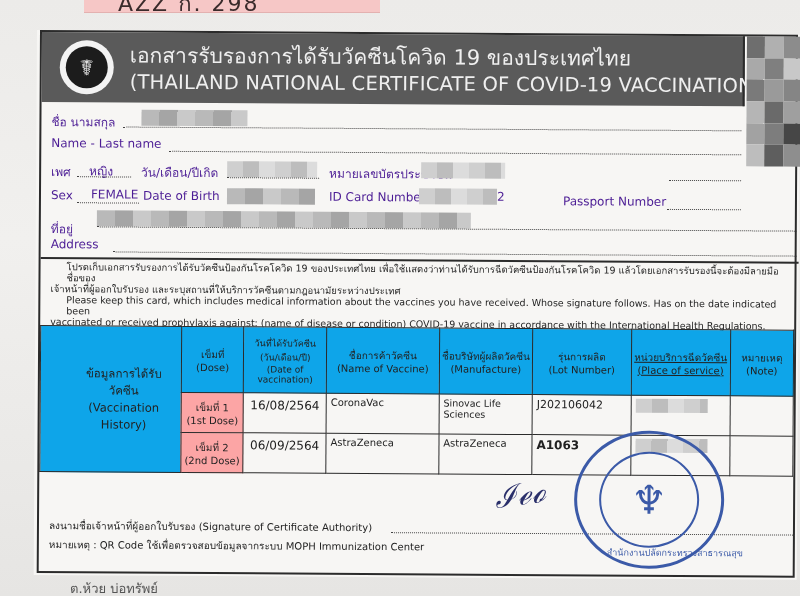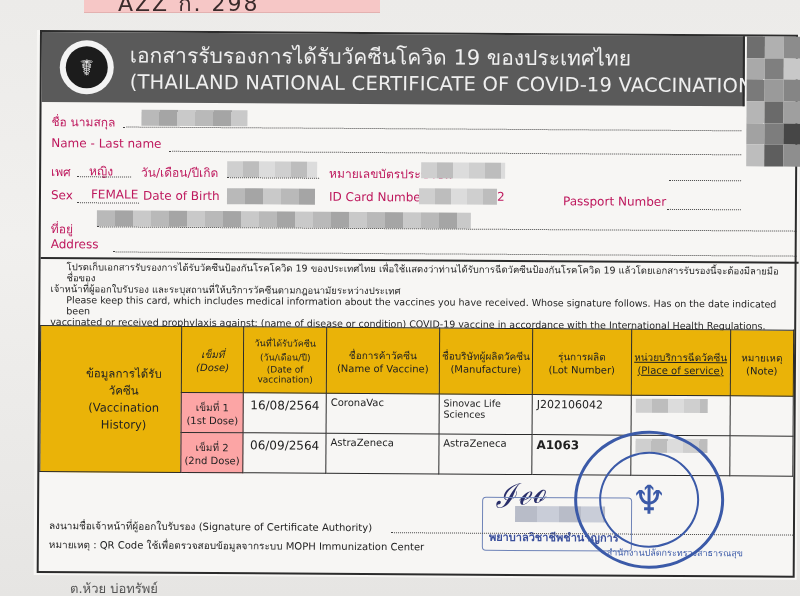--- a/index.html
+++ b/index.html
@@ -9,31 +9,31 @@
   .pink-text{position:absolute;left:118px;top:-14px;font-size:22px;color:#3a2b2b;letter-spacing:2px;}
   .card{position:absolute;left:37px;top:30px;width:763px;height:545px;background:#f7f6f4;transform:rotate(0.35deg);transform-origin:0 0;}
   .frame{position:absolute;left:3px;top:0;width:758px;height:543px;border:2px solid #2b2b2b;box-sizing:border-box;}
   .header{position:absolute;left:0;top:0;width:703px;height:70px;background:#5a5a5a;border-right:2px solid #2b2b2b;box-sizing:border-box;}
   .logo{position:absolute;left:18px;top:8px;width:54px;height:54px;border-radius:50%;background:#f3f3f3;display:flex;align-items:center;justify-content:center;}
   .logo-inner{width:42px;height:42px;border-radius:50%;background:#1c1c1c;display:flex;align-items:center;justify-content:center;color:#e8e8e8;font-size:22px;}
   .title-th{position:absolute;left:88px;top:6px;font-size:21px;color:#efefef;white-space:nowrap;}
   .title-en{position:absolute;left:88px;top:38px;font-size:19.5px;color:#efefef;white-space:nowrap;letter-spacing:0.2px;}
   .qr{position:absolute;left:705px;top:0;width:55px;height:130px;display:grid;grid-template-columns:repeat(3,1fr);grid-template-rows:repeat(6,1fr);}
   .qr div{width:100%;height:100%;}
-  .field{position:absolute;font-size:12px;color:#be185d;white-space:nowrap;}
+  .field{position:absolute;font-size:12px;color:#4c1d95;white-space:nowrap;}
   .dots{position:absolute;border-bottom:1.5px dotted #444;height:0;}
   .blur{position:absolute;height:16px;background:repeating-linear-gradient(90deg,#b9b9b9 0 18px,#a5a5a5 18px 36px,#c9c9c9 36px 54px);}
   .blur.light{background:repeating-linear-gradient(90deg,#cfcfcf 0 16px,#bdbdbd 16px 32px,#dcdcdc 32px 48px);}
   .hline{position:absolute;left:0;width:758px;height:2px;background:#2b2b2b;}
   .notice{position:absolute;left:10px;top:229px;width:740px;font-size:9.5px;line-height:11px;color:#1e1e1e;}
   .notice p{margin:0;}
   .notice .indent{padding-left:16px;}
   table.vax{position:absolute;left:0;top:293px;border-collapse:collapse;font-size:10px;color:#222;}
   table.vax td{border:1.5px solid #2b2b2b;text-align:center;vertical-align:middle;padding:0 2px;}
-  table.vax td.gray{background:#eab308;}
+  table.vax td.gray{background:#0ea5e9;}
   table.vax td.data{background:#f7f6f4;text-align:left;vertical-align:top;padding:3px 4px;font-size:10px;}
   table.vax td.date{font-size:12px;text-align:center;vertical-align:top;padding-top:5px;}
   table.vax td.dose{background:#fca5a5;}
   .hist{font-size:11.5px;line-height:17px;}
   .sig-label{position:absolute;left:10px;top:486px;font-size:10px;color:#222;white-space:nowrap;}
   .note-label{position:absolute;left:10px;top:505px;font-size:10px;color:#222;white-space:nowrap;}
   .signature{position:absolute;left:455px;top:438px;font-size:30px;color:#2a2f6a;font-family:"DejaVu Serif",serif;font-style:italic;transform:rotate(-8deg);}
   .name-stamp{position:absolute;left:443px;top:462px;width:150px;height:54px;border:1.5px solid #6f84b8;border-radius:4px;box-sizing:border-box;}
   .name-stamp-blur{position:absolute;left:32px;top:8px;width:90px;height:16px;background:repeating-linear-gradient(90deg,#b8bcc8 0 22px,#c9cdd8 22px 44px);}
   .name-stamp-text{position:absolute;left:6px;top:30px;font-size:11px;color:#3a4f9c;font-weight:bold;white-space:nowrap;}
@@ -125,21 +125,21 @@
 
     <table class="vax">
       <tbody>
           <tr style="height:66px;">
         <td class="gray hist" rowspan="3" style="width:114px;padding-left:28px;">
           <div>ข้อมูลการได้รับ</div>
           <div>วัคซีน</div>
           <div>(Vaccination</div>
           <div>History)</div>
         </td>
-        <td class="gray" style="width:60px;font-style:italic;">
+        <td class="gray" style="width:60px;">
               <div>เข็มที่</div>
               <div>(Dose)</div>
             </td>
         <td class="gray" style="width:78px;font-size:9px;">
               <div>วันที่ได้รับวัคซีน (วัน/เดือน/ปี)</div>
               <div>(Date of vaccination)</div>
             </td>
         <td class="gray" style="width:112px;">
               <div>ชื่อการค้าวัคซีน</div>
               <div>(Name of Vaccine)</div>
@@ -186,24 +186,20 @@
         <td class="data" style="font-size:12px;font-weight:bold;">A1063</td>
         <td class="data">
               <div class="blur light" style="position:relative;width:72px;height:14px;"></div>
             </td>
         <td class="data"></td>
       </tr>
     </tbody>
       </table>
 
     <div class="signature">ℐℯℴ</div>
-    <div class="name-stamp">
-      <div class="name-stamp-blur"></div>
-      <div class="name-stamp-text">พยาบาลวิชาชีพชำนาญการ</div>
-    </div>
 
     <div class="sig-label">ลงนามชื่อเจ้าหน้าที่ผู้ออกใบรับรอง   (Signature of Certificate Authority)</div>
     <div class="dots" style="left:352px;top:498px;width:404px;"></div>
     <div class="note-label">หมายเหตุ :    QR Code ใช้เพื่อตรวจสอบข้อมูลจากระบบ MOPH Immunization Center</div>
 
     <div class="seal">
       <div class="seal-inner">♆</div>
       <div class="seal-text">สำนักงานปลัดกระทรวงสาธารณสุข</div>
     </div>
   </div>

